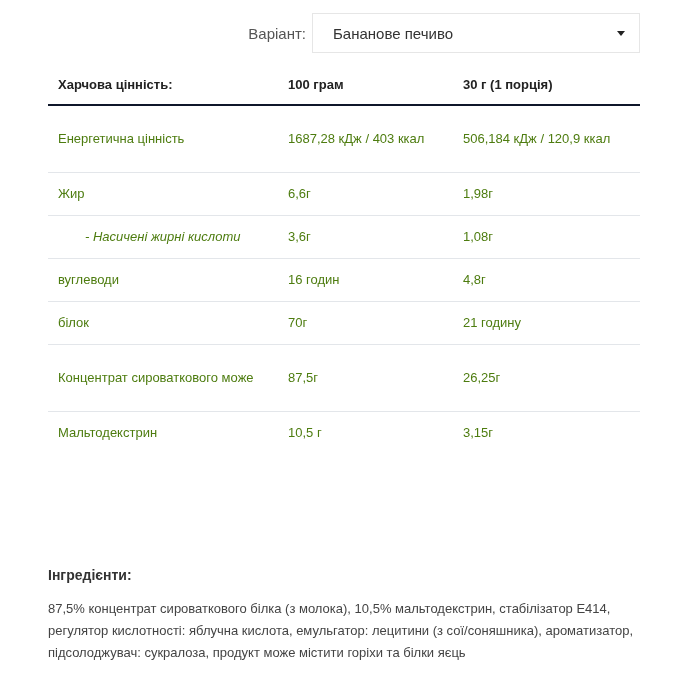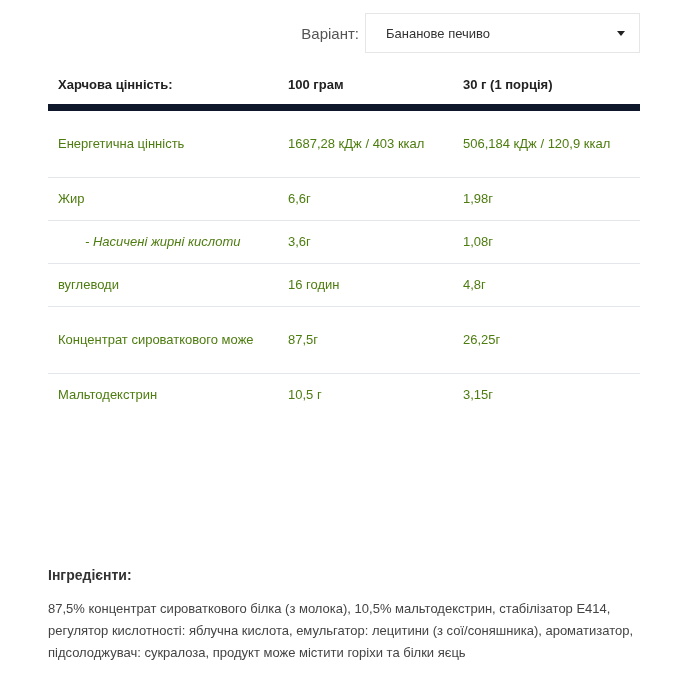--- a/index.html
+++ b/index.html
@@ -24,29 +24,29 @@
       display: flex;
       justify-content: flex-end;
       align-items: center;
     }
     .variant-label {
       font-size: 15px;
       color: #555555;
       margin-right: 6px;
     }
     .variant-select {
-      width: 275px;
+      width: 328px;
       height: 40px;
       border: 1px solid #e6e6e6;
       box-sizing: border-box;
       display: flex;
       align-items: center;
       padding-left: 20px;
       padding-right: 14px;
-      font-size: 13px;
+      font-size: 15px;
       color: #333333;
       cursor: pointer;
       background: #ffffff;
     }
     .variant-select .value { flex: 1; }
     .caret {
       width: 0; height: 0;
       border-left: 4px solid transparent;
       border-right: 4px solid transparent;
       border-top: 5px solid #222222;
@@ -63,21 +63,21 @@
     .nutrition th, .nutrition td {
       text-align: left;
       vertical-align: middle;
       padding: 0 0 0 10px;
       line-height: 24px;
     }
     .nutrition th {
       font-weight: bold;
       color: #222222;
       height: 38px;
-      border-bottom: 7px solid #0f172a;
+      border-bottom: 2px solid #0f172a;
     }
     .nutrition td {
       color: #4d7c0f;
       height: 42px;
       border-bottom: 1px solid #e3e6ea;
     }
     .nutrition tr.tall td { height: 66px; }
     .nutrition tr.last td { border-bottom: none; }
     .nutrition col.c1 { width: 230px; }
     .nutrition col.c2 { width: 175px; }
@@ -142,20 +142,25 @@
     <tr>
       <td class="indent">- Насичені жирні кислоти</td>
       <td>3,6г</td>
       <td>1,08г</td>
     </tr>
     <tr>
       <td>вуглеводи</td>
       <td>16 годин</td>
       <td>4,8г</td>
     </tr>
+    <tr>
+      <td>білок</td>
+      <td>70г</td>
+      <td>21 годину</td>
+    </tr>
     <tr class="tall">
       <td>Концентрат сироваткового може</td>
       <td>87,5г</td>
       <td>26,25г</td>
     </tr>
     <tr class="last">
       <td>Мальтодекстрин</td>
       <td>10,5 г</td>
       <td>3,15г</td>
     </tr>

